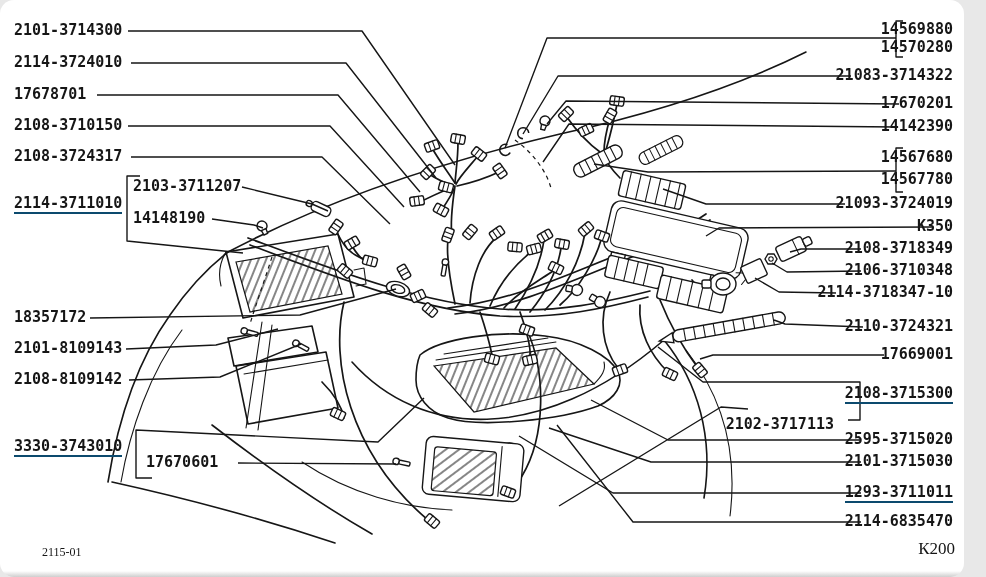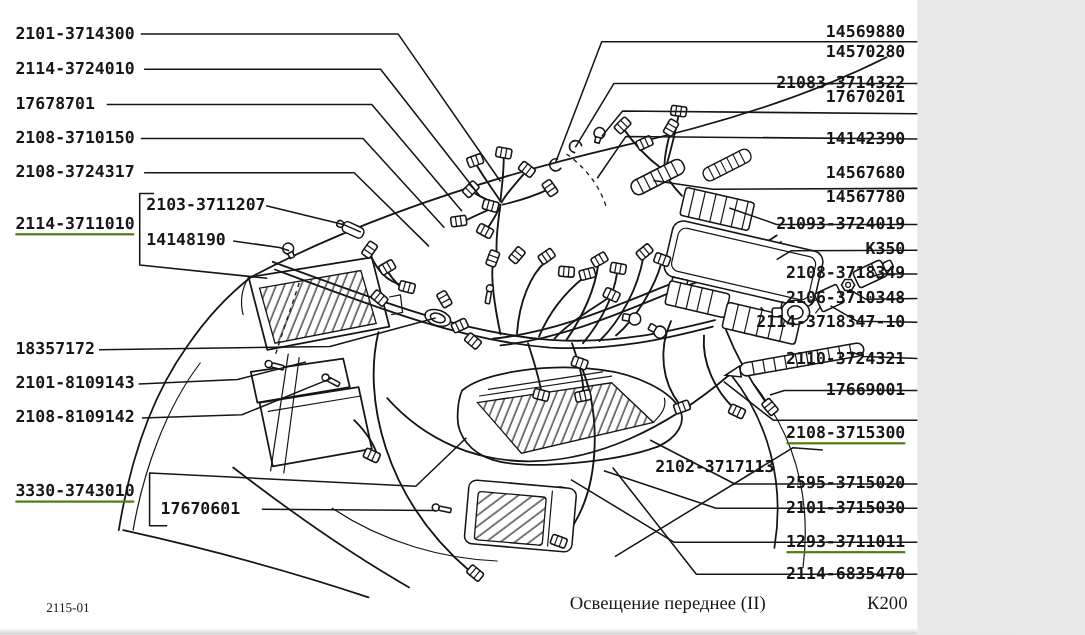--- a/index.html
+++ b/index.html
@@ -1,21 +1,21 @@
 <!DOCTYPE html>
 <html><head>
 <meta charset="utf-8">
 <style>
   html,body{margin:0;padding:0;background:#e8e8e8;}
-  #stage{position:relative;width:834px;height:577px;background:#ffffff;overflow:hidden;
-         font-family:"DejaVu Sans Mono", monospace;}
+  #stage{position:relative;width:964px;height:577px;background:#ffffff;overflow:hidden;
+         font-family:"DejaVu Sans Mono", monospace;border-radius:14px;}
   #art{position:absolute;left:0;top:0;}
   .plabel{position:absolute;font:bold 15px/18px "DejaVu Sans Mono", monospace;
           color:#161616;white-space:nowrap;letter-spacing:0px;}
-  .plabel.ul{border-bottom:2px solid #4d7c0f;padding-bottom:0px;}
+  .plabel.ul{border-bottom:2px solid #0c4a6e;padding-bottom:0px;}
   .caption{position:absolute;color:#161616;font-family:"Liberation Serif", serif;font-weight:normal;}
   #sheet-code{left:42px;top:545px;font-size:12px;}
   #diagram-title{left:518px;top:539px;font-size:17px;}
   #page-code{right:9px;top:539px;font-size:17px;}
   #edge-smudge{position:absolute;left:0;bottom:0;width:100%;height:6px;
     background:linear-gradient(to top,#c2c2c2,rgba(255,255,255,0));opacity:.8;}
   svg .ln{stroke:#161616;stroke-width:1.6;fill:none;stroke-linecap:round;stroke-linejoin:round;}
   svg .thin{stroke-width:1.1;}
   svg .wire{stroke:#161616;stroke-width:1.7;fill:none;stroke-linecap:round;}
   svg .blob{stroke:#161616;stroke-width:1.4;fill:#ffffff;}
@@ -323,36 +323,35 @@
       <div class="plabel ul" style="top: 194px; left: 14px;">2114-3711010</div>
       <div class="plabel" style="top: 209px; left: 133px;">14148190</div>
       <div class="plabel" style="top: 308px; left: 14px;">18357172</div>
       <div class="plabel" style="top: 339px; left: 14px;">2101-8109143</div>
       <div class="plabel" style="top: 370px; left: 14px;">2108-8109142</div>
       <div class="plabel ul" style="top: 437px; left: 14px;">3330-3743010</div>
       <div class="plabel" style="top: 453px; left: 146px;">17670601</div>
       <div class="plabel" style="top: 20px; right: 11px;">14569880</div>
       <div class="plabel" style="top: 38px; right: 11px;">14570280</div>
       <div class="plabel" style="top: 66px; right: 11px;">21083-3714322</div>
-      <div class="plabel" style="top: 79px; right: 11px;">17670201</div>
+      <div class="plabel" style="top: 94px; right: 11px;">17670201</div>
       <div class="plabel" style="top: 117px; right: 11px;">14142390</div>
       <div class="plabel" style="top: 148px; right: 11px;">14567680</div>
       <div class="plabel" style="top: 170px; right: 11px;">14567780</div>
       <div class="plabel" style="top: 194px; right: 11px;">21093-3724019</div>
       <div class="plabel" style="top: 217px; right: 11px; padding-left: 22px;">К350</div>
       <div class="plabel" style="top: 239px; right: 11px;">2108-3718349</div>
       <div class="plabel" style="top: 261px; right: 11px;">2106-3710348</div>
       <div class="plabel" style="top: 283px; right: 11px;">2114-3718347-10</div>
       <div class="plabel" style="top: 317px; right: 11px;">2110-3724321</div>
       <div class="plabel" style="top: 345px; right: 11px;">17669001</div>
       <div class="plabel ul" style="top: 384px; right: 11px;">2108-3715300</div>
       <div class="plabel" style="top: 399px; right: 130px; margin-top: 16px;">2102-3717113</div>
       <div class="plabel" style="top: 430px; right: 11px;">2595-3715020</div>
       <div class="plabel" style="top: 452px; right: 11px;">2101-3715030</div>
       <div class="plabel ul" style="top: 483px; right: 11px;">1293-3711011</div>
       <div class="plabel" style="top: 512px; right: 11px;">2114-6835470</div>
     </div>
 
   <div class="caption" id="sheet-code">2115-01</div>
-  <div class="caption" id="diagram-title">Освещение переднее (II)</div>
   <div class="caption" id="page-code">К200</div>
   <div id="edge-smudge"></div>
 </div>
 
 </body></html>

